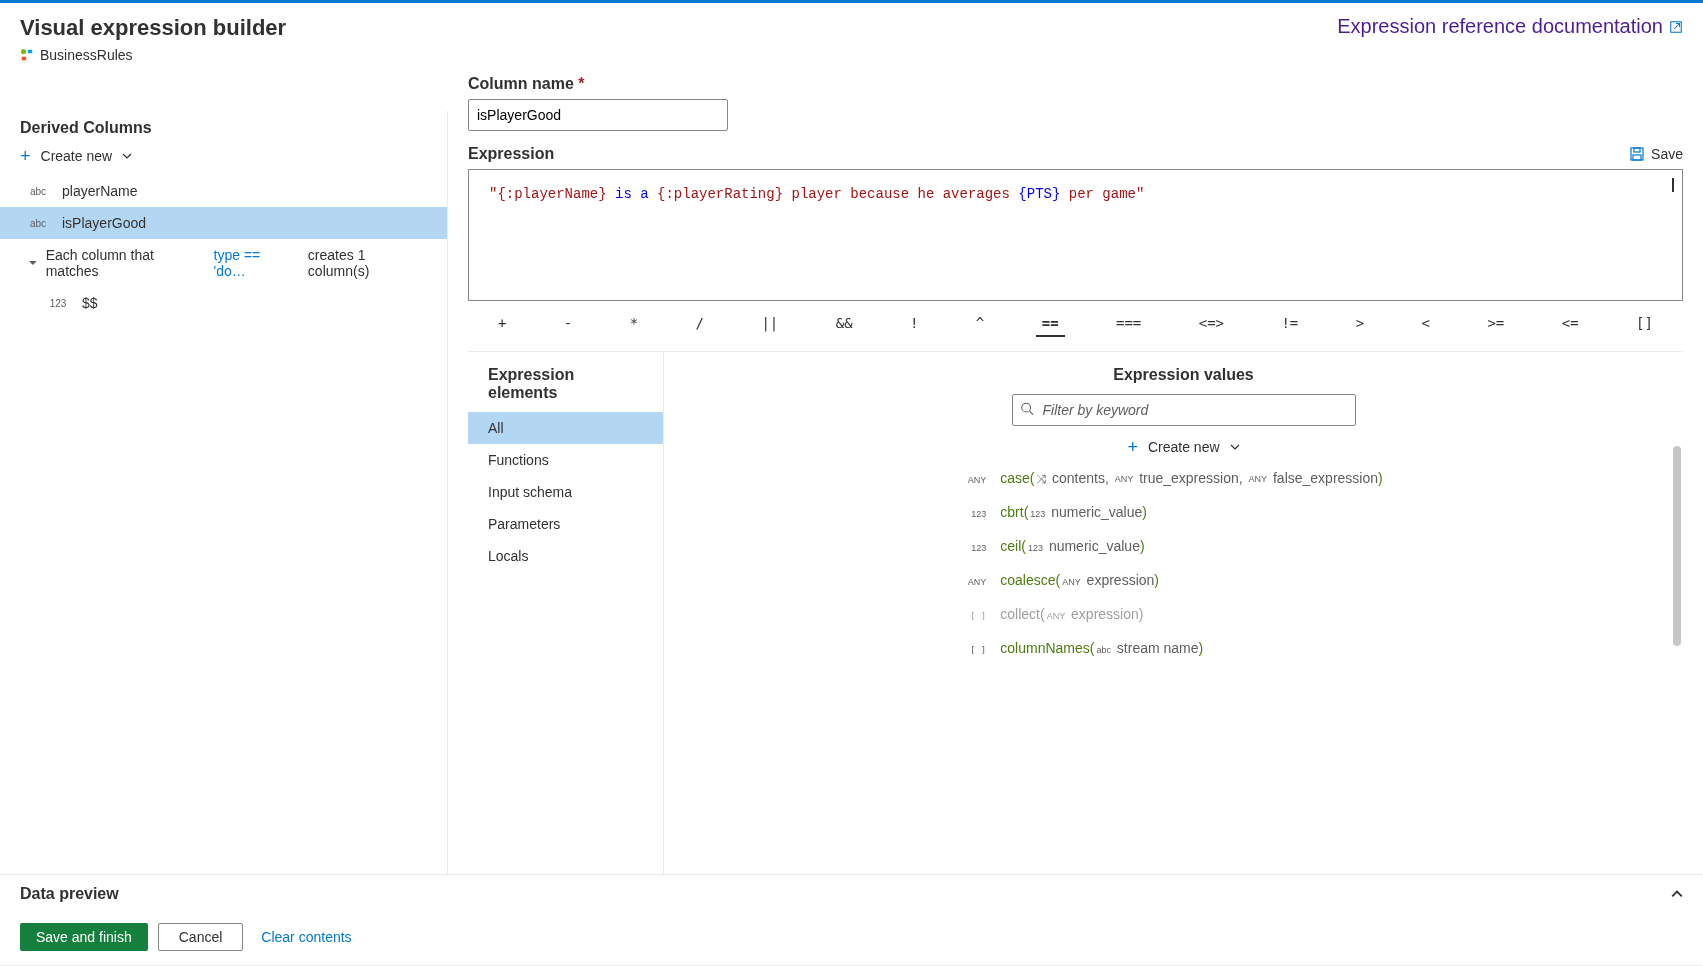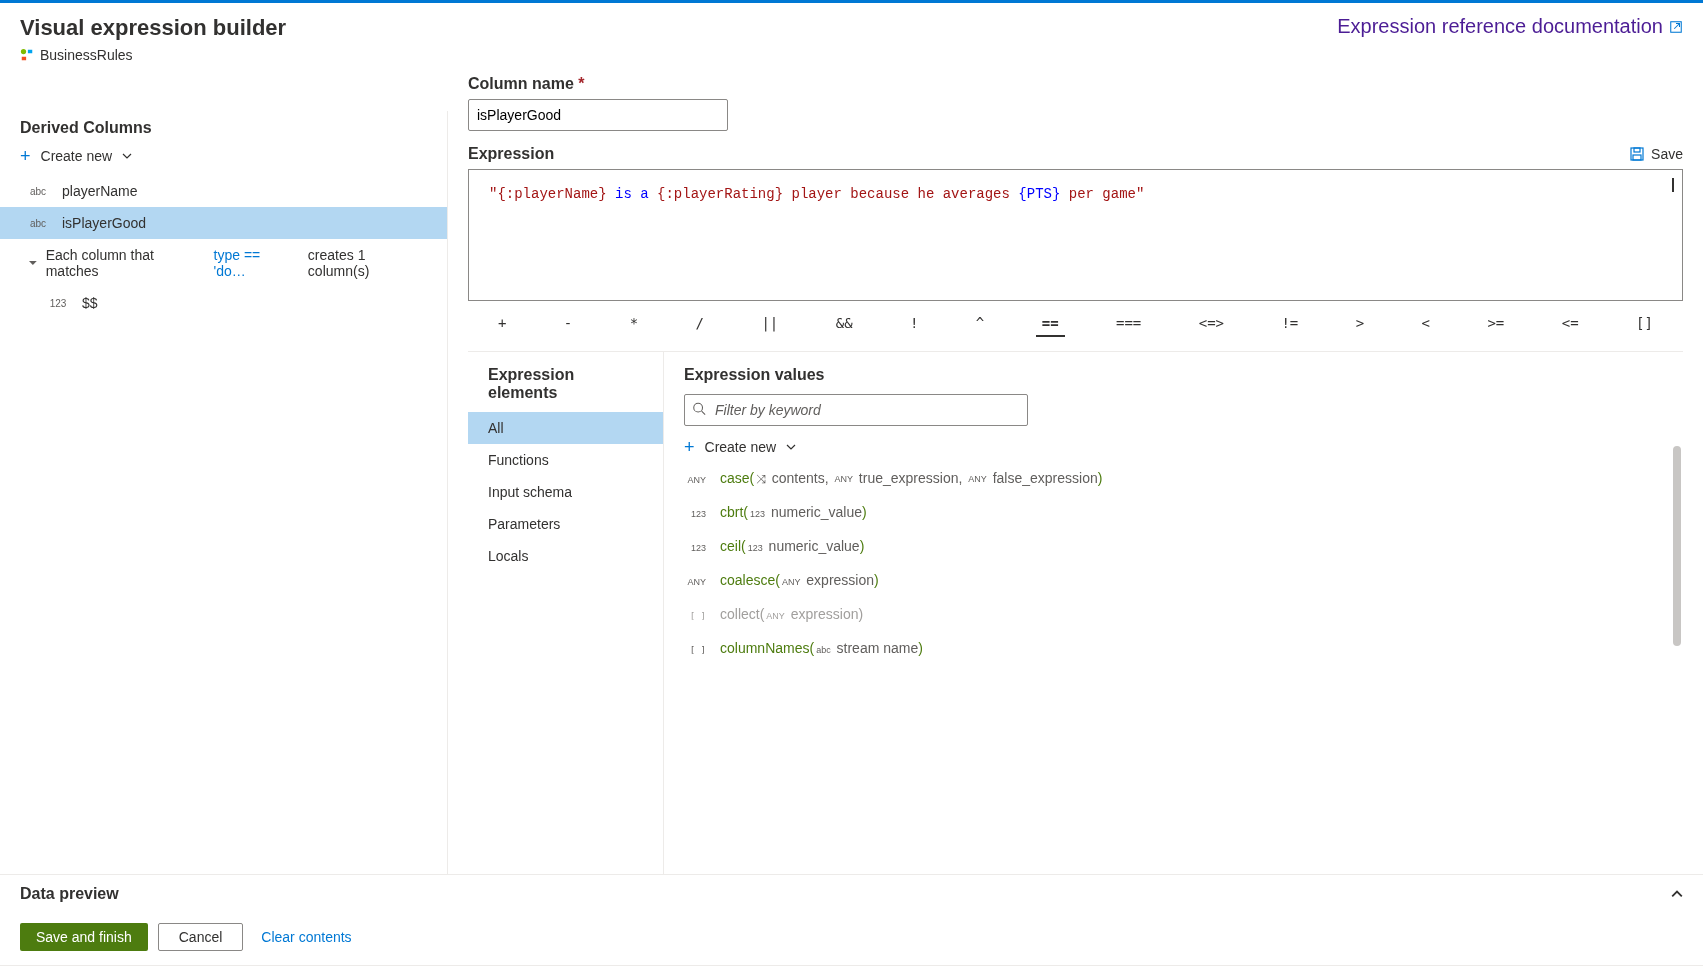--- a/index.html
+++ b/index.html
@@ -57,21 +57,21 @@
 .op-row span.active { border-bottom: 2px solid #323130; font-weight: 600; }
 
 .split-panel { display: flex; margin-top: 8px; border-top: 1px solid #edebe9; flex: 1; min-height: 0; }
 
 .elements-panel { width: 196px; border-right: 1px solid #edebe9; padding-top: 14px; }
 .elements-heading { font-size: 16px; font-weight: 600; padding: 0 20px 10px 20px; }
 .elements-list { display: flex; flex-direction: column; }
 .elements-item { padding: 8px 20px; cursor: pointer; font-size: 14px; }
 .elements-item.selected { background: #b3d7f2; }
 
-.values-panel { flex: 1; padding: 14px 0 0 20px; display: flex; flex-direction: column; min-height: 0; position: relative; }
+.values-panel { flex: 1; padding: 14px 0 0 20px; display: flex; flex-direction: column; min-height: 0; position: relative; align-items: center; }
 .values-heading { font-size: 16px; font-weight: 600; margin-bottom: 10px; }
 .filter-input-wrap { position: relative; width: 344px; margin-bottom: 8px; }
 .filter-input { width: 100%; height: 32px; padding: 4px 8px 4px 30px; border: 1px solid #8a8886; border-radius: 2px; font-size: 14px; font-style: italic; color: #605e5c; font-family: inherit; }
 .filter-input::placeholder { font-style: italic; color: #605e5c; }
 .search-icon-wrap { position: absolute; left: 8px; top: 50%; transform: translateY(-50%); color: #605e5c; }
 
 .values-create-new { display: flex; align-items: center; gap: 10px; padding: 4px 0 14px 0; cursor: pointer; }
 
 .func-list { display: flex; flex-direction: column; gap: 18px; overflow-y: auto; flex: 1; padding-right: 20px; }
 .func-item { display: flex; align-items: baseline; gap: 14px; font-size: 14px; }
@@ -87,21 +87,21 @@
 .shuffle-icon { font-size: 12px; }
 .brackets { font-family: "Consolas", monospace; }
 
 .scrollbar-fake { position: absolute; right: 2px; top: 14px; bottom: 0; width: 8px; }
 .scrollbar-thumb { position: absolute; top: 80px; width: 100%; height: 200px; background: #c8c6c4; border-radius: 4px; }
 
 .preview-bar { border-top: 1px solid #edebe9; padding: 10px 20px; display: flex; justify-content: space-between; align-items: center; }
 .preview-title { font-size: 16px; font-weight: 600; }
 
 .footer { padding: 10px 20px 14px 20px; display: flex; gap: 10px; align-items: center; border-bottom: 1px solid #edebe9;}
-.btn-primary { background: #4d7c0f; color: #fff; border: none; padding: 6px 16px; font-size: 14px; cursor: pointer; border-radius: 2px; font-family: inherit;}
+.btn-primary { background: #15803d; color: #fff; border: none; padding: 6px 16px; font-size: 14px; cursor: pointer; border-radius: 2px; font-family: inherit;}
 .btn-default { background: #fff; color: #323130; border: 1px solid #8a8886; padding: 5px 20px; font-size: 14px; cursor: pointer; border-radius: 2px; font-family: inherit;}
 .btn-link { background: none; border: none; color: #0078d4; font-size: 14px; cursor: pointer; padding: 6px 8px; font-family: inherit;}
 
 .icon-svg { display: inline-block; vertical-align: middle; }
 </style>
 </head>
 <body>
 
 <div class="top-border"></div>
 

